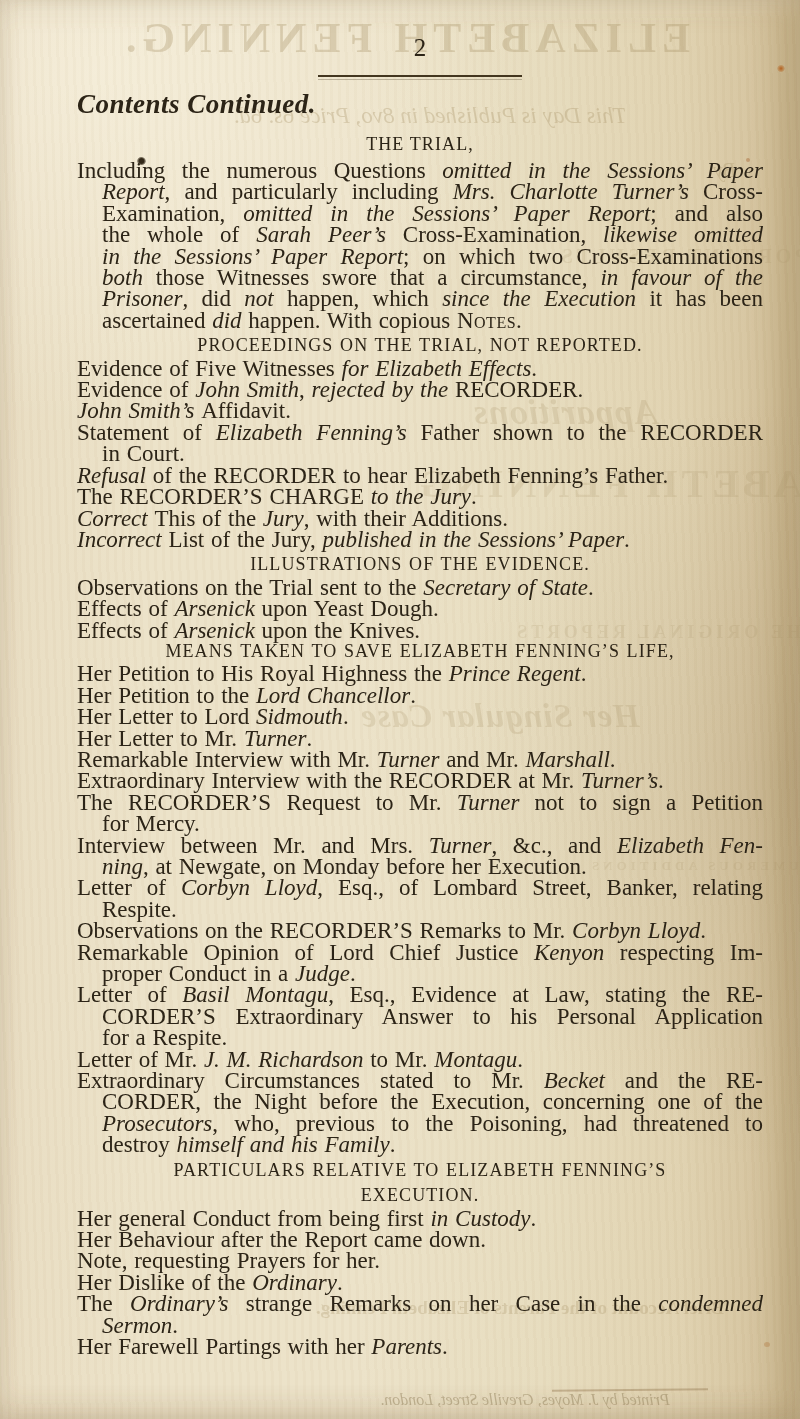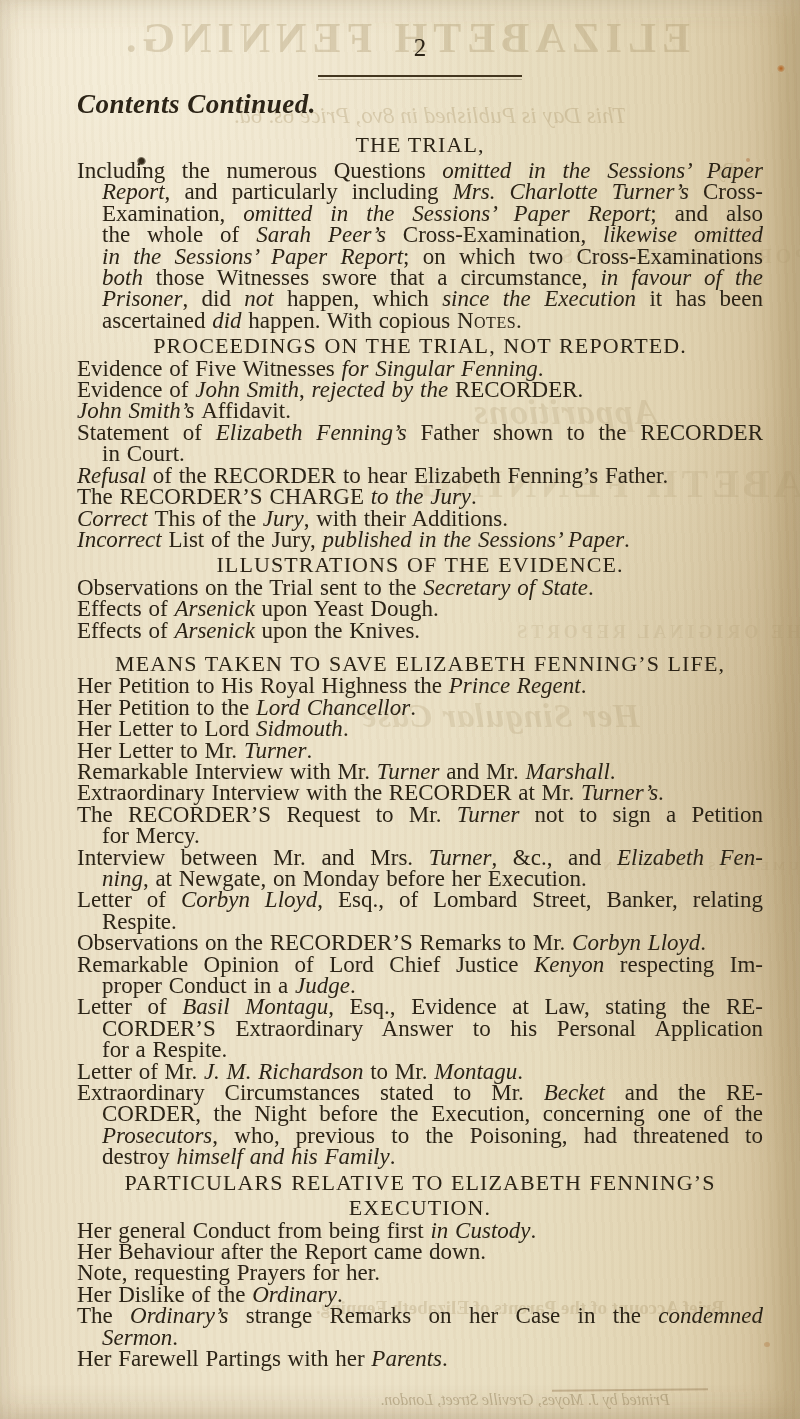--- a/index.html
+++ b/index.html
@@ -40,22 +40,22 @@
   .rule{width:204px;height:6px;margin:13px auto 0;
     background:linear-gradient(180deg,#43361f 0 2px,rgba(67,54,31,0) 2px 4px,rgba(67,54,31,.30) 4px 5px,rgba(67,54,31,0) 5px);}
   .ctitle{margin-top:8px;font-style:italic;font-weight:bold;font-size:27px;line-height:30px;letter-spacing:.5px;}
   .trial{margin-top:14px;text-align:center;font-size:21px;line-height:23px;letter-spacing:1.2px;}
   .lines{margin-top:4px;}
   .ln{min-height:21.4px;line-height:21.4px;font-size:23px;white-space:nowrap;word-spacing:1px;}
   .ln .it{font-style:italic;}
   .ln .sc{font-variant:small-caps;letter-spacing:.5px;}
   .ind{margin-left:25px;}
   .j{white-space:normal;text-align:justify;text-align-last:justify;word-spacing:2px;}
-  .hd{white-space:normal;text-align:right;text-align-last:center;letter-spacing:1.1px;margin-top:4px;margin-bottom:1px;font-size:22px;}
-  .gap{margin-top:12px;}
+  .hd{white-space:normal;text-align:right;text-align-last:center;letter-spacing:1.1px;margin-top:4px;margin-bottom:1px;font-size:18px;}
+  .gap{margin-top:0;}
   .gap2{}
 </style>
 </head>
 <body>
 
 <div class="page">
 
   <div class="show-through">
       <div class="st st-caps" style="top: 14px; left: 405px; font-size: 42px;">ELIZABETH FENNING.</div>
       <div class="st st-italic" style="top: 103px; left: 430px; font-size: 23px;">This Day is Published in 8vo, Price 6s. 6d.</div>
@@ -84,21 +84,21 @@
     <div class="lines">
         <div class="ln j"><span>Including the numerous Questions </span><span class="it">omitted in the Sessions’ Paper</span></div>
         <div class="ln ind j"><span class="it">Report</span><span>, and particularly including </span><span class="it">Mrs. Charlotte Turner’s </span><span>Cross-</span></div>
         <div class="ln ind j"><span>Examination, </span><span class="it">omitted in the Sessions’ Paper Report</span><span>; and also</span></div>
         <div class="ln ind j"><span>the whole of </span><span class="it">Sarah Peer’s </span><span>Cross-Examination, </span><span class="it">likewise omitted</span></div>
         <div class="ln ind j"><span class="it">in the Sessions’ Paper Report</span><span>; on which two Cross-Examinations</span></div>
         <div class="ln ind j"><span class="it">both </span><span>those Witnesses swore that a circumstance, </span><span class="it">in favour of the</span></div>
         <div class="ln ind j"><span class="it">Prisoner</span><span>, did </span><span class="it">not</span><span> happen, which </span><span class="it">since the Execution</span><span> it has been</span></div>
         <div class="ln ind"><span>ascertained </span><span class="it">did</span><span> happen.  With copious </span><span class="sc">Notes</span><span>.</span></div>
         <div class="ln hd"><span>PROCEEDINGS ON THE TRIAL, NOT REPORTED.</span></div>
-        <div class="ln"><span>Evidence of Five Witnesses </span><span class="it">for Singular Fenning</span><span>.</span></div>
+        <div class="ln"><span>Evidence of Five Witnesses </span><span class="it">for Elizabeth Effects</span><span>.</span></div>
         <div class="ln"><span>Evidence of </span><span class="it">John Smith</span><span>, </span><span class="it">rejected by the </span><span>RECORDER.</span></div>
         <div class="ln"><span class="it">John Smith’s </span><span>Affidavit.</span></div>
         <div class="ln j"><span>Statement of </span><span class="it">Elizabeth Fenning’s </span><span>Father shown to the RECORDER</span></div>
         <div class="ln ind"><span>in Court.</span></div>
         <div class="ln"><span class="it">Refusal </span><span>of the RECORDER to hear Elizabeth Fenning’s Father.</span></div>
         <div class="ln"><span>The RECORDER’S CHARGE </span><span class="it">to the Jury</span><span>.</span></div>
         <div class="ln"><span class="it">Correct </span><span>This of the </span><span class="it">Jury</span><span>, with their Additions.</span></div>
         <div class="ln"><span class="it">Incorrect </span><span>List of the Jury, </span><span class="it">published in the Sessions’ Paper</span><span>.</span></div>
         <div class="ln hd"><span>ILLUSTRATIONS OF THE EVIDENCE.</span></div>
         <div class="ln"><span>Observations on the Trial sent to the </span><span class="it">Secretary of State</span><span>.</span></div>

